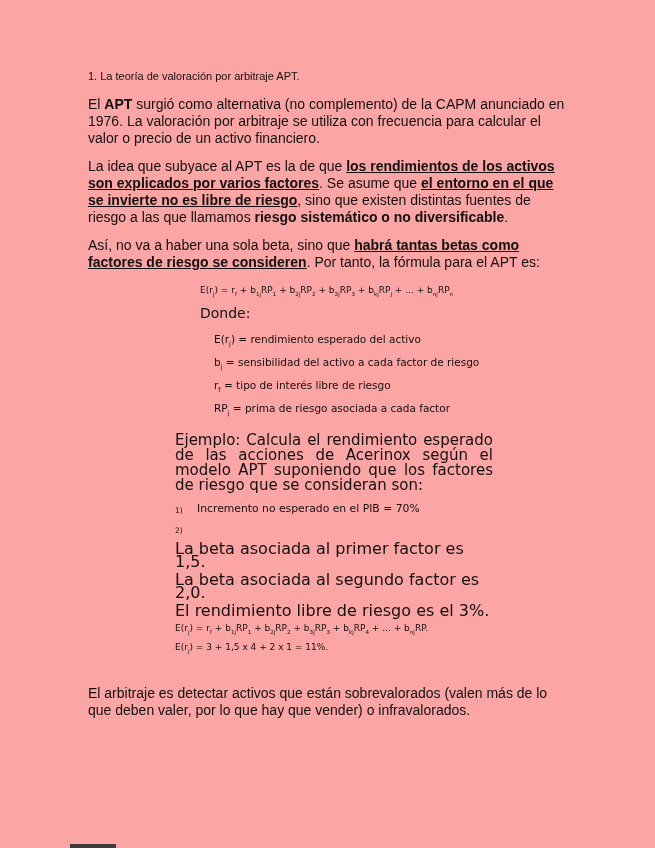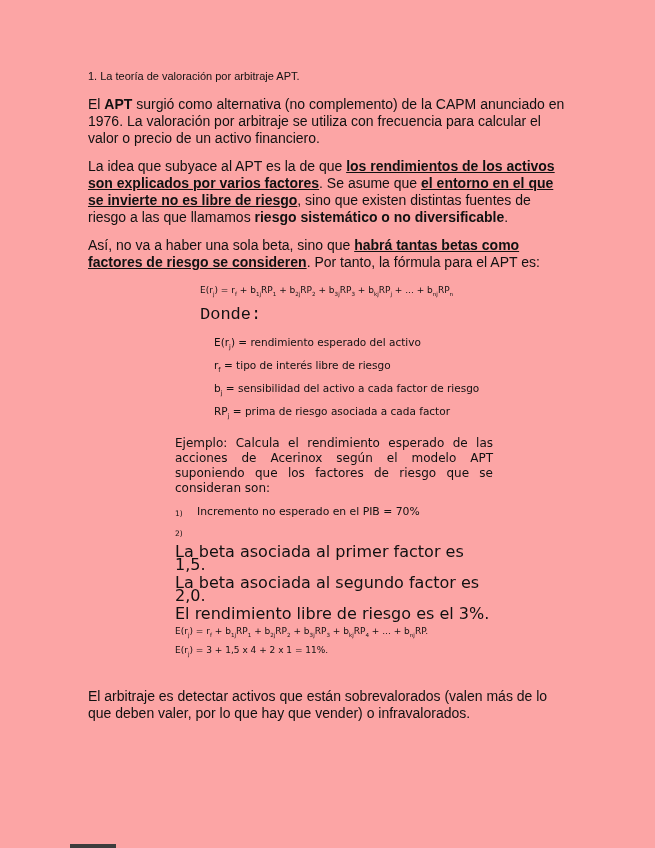--- a/index.html
+++ b/index.html
@@ -32,35 +32,35 @@
 
   .formula-block {
     margin-left: 112px;
     margin-top: 14px;
     font-family: "DejaVu Sans", sans-serif;
   }
   .formula {
     font-size: 9px; margin: 0 0 10px 0;
   }
   .donde {
-    font-size: 17px; margin: 0 0 11px 0; font-family: Liberation Mono, monospace;
+    font-size: 14px; margin: 0 0 11px 0;
   }
   .definition {
     font-size: 10.5px; line-height: 14px;
     margin: 0 0 9px 14px;
   }
 
   .example-block {
     margin-left: 87px;
     margin-top: 18px;
     width: 318px;
     font-family: "DejaVu Sans", sans-serif;
   }
   .example-intro {
-    font-size: 12px; line-height: 15px;
+    font-size: 15px; line-height: 15px;
     text-align: justify;
     margin: 0 0 9px 0;
   }
   .example-list-item {
     display: flex;
     font-size: 10.8px; line-height: 13px;
     margin: 0 0 5px 0;
   }
   .list-marker {
     font-size: 7.5px;
@@ -93,22 +93,22 @@
   <h1 class="heading">1. La teoría de valoración por arbitraje APT.</h1>
 
   <p class="body-para"><span>El </span><span class="b">APT</span><span> surgió como alternativa (no complemento) de la CAPM anunciado en 1976. La valoración por arbitraje se utiliza con frecuencia para calcular el valor o precio de un activo financiero.</span></p>
   <p class="body-para"><span>La idea que subyace al APT es la de que </span><span class="b u">los rendimientos de los activos son explicados por varios factores</span><span>. Se asume que </span><span class="b u">el entorno en el que se invierte no es libre de riesgo</span><span>, sino que existen distintas fuentes de riesgo a las que llamamos </span><span class="b">riesgo sistemático o no diversificable</span><span>.</span></p>
   <p class="body-para"><span>Así, no va a haber una sola beta, sino que </span><span class="b u">habrá tantas betas como factores de riesgo se consideren</span><span>. Por tanto, la fórmula para el APT es:</span></p>
 
   <div class="formula-block">
     <p class="formula"><span>E(r</span><sub>j</sub><span>) = r</span><sub>f</sub><span> + b</span><sub>1j</sub><span>RP</span><sub>1</sub><span> + b</span><sub>2j</sub><span>RP</span><sub>2</sub><span> + b</span><sub>3j</sub><span>RP</span><sub>3</sub><span> + b</span><sub>kj</sub><span>RP</span><sub>j</sub><span> + ... + b</span><sub>nj</sub><span>RP</span><sub>n</sub></p>
     <p class="donde">Donde:</p>
     <p class="definition"><span>E(r</span><sub>j</sub><span>) = rendimiento esperado del activo</span></p>
+    <p class="definition"><span>b</span><sub>j</sub><span> = sensibilidad del activo a cada factor de riesgo</span></p>
     <p class="definition"><span>r</span><sub>f</sub><span> = tipo de interés libre de riesgo</span></p>
-    <p class="definition"><span>b</span><sub>j</sub><span> = sensibilidad del activo a cada factor de riesgo</span></p>
     <p class="definition"><span>RP</span><sub>j</sub><span> = prima de riesgo asociada a cada factor</span></p>
   </div>
 
   <div class="example-block">
     <p class="example-intro">Ejemplo: Calcula el rendimiento esperado de las acciones de Acerinox según el modelo APT suponiendo que los factores de riesgo que se consideran son:</p>
 
     <div class="example-list-item">
       <span class="list-marker">1)</span>
       <span>Incremento no esperado en el PIB = 70%</span>
     </div>

